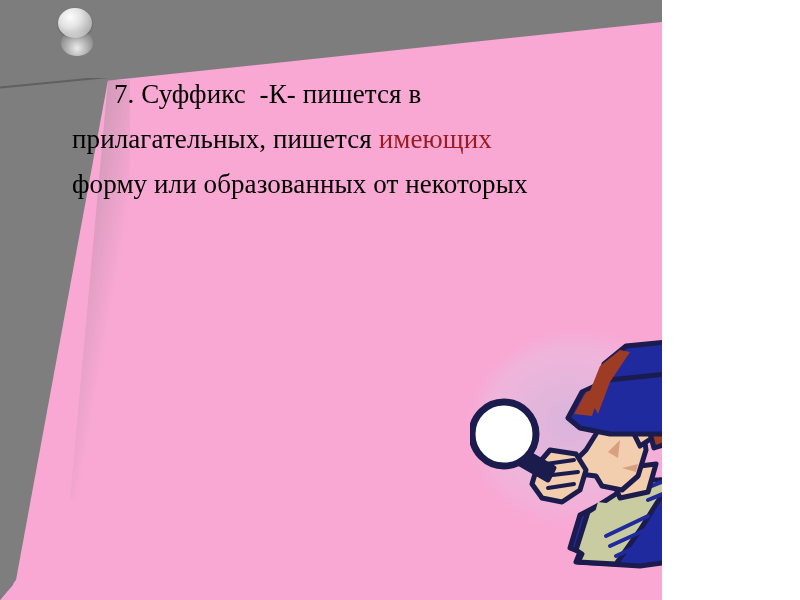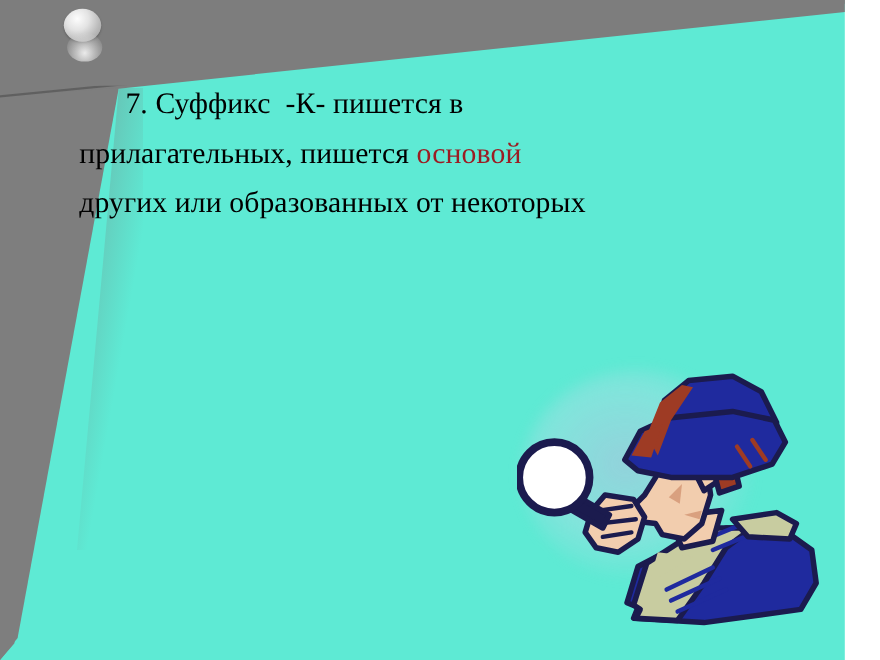--- a/index.html
+++ b/index.html
@@ -2,24 +2,24 @@
 <html><head>
 <meta charset="utf-8">
 <style>
   html, body {
     margin: 0;
     padding: 0;
     background: #ffffff;
   }
   #slide {
     position: relative;
-    width: 768px;
+    width: 662px;
     height: 600px;
     overflow: hidden;
-    background: #5eead4;
+    background: #f9a8d4;
     font-family: "Liberation Serif", "DejaVu Serif", serif;
   }
 
   
   .grey-wedge {
     position: absolute;
     left: 0;
     top: 0;
     width: 800px;
     height: 600px;
@@ -164,22 +164,22 @@
   <div class="grey-hairline"></div>
   <div class="paper-edge"></div>
 
   <div class="sphere-group">
     <div class="sphere-main"></div>
     <div class="sphere-reflection"></div>
   </div>
 
   <div id="text-block">
       <div class="line indent"><span>7. Суффикс  -К- пишется в</span></div>
-      <div class="line"><span>прилагательных, пишется </span><span class="accent" style="color: rgb(155, 29, 36);">основой</span></div>
-      <div class="line"><span>других или образованных от некоторых</span></div>
+      <div class="line"><span>прилагательных, пишется </span><span class="accent" style="color: rgb(155, 29, 36);">имеющих</span></div>
+      <div class="line"><span>форму или образованных от некоторых</span></div>
     </div>
 
   <div id="detective">
     <div class="glow"></div>
     <svg width="300" height="250" viewBox="0 0 300 250">
       <g stroke="#1b1b4e" stroke-width="5" stroke-linejoin="round" stroke-linecap="round">
 
         <path d="M110 185 L100 218 L110 222 L106 232 L170 236 L258 224 L272 200
                  L268 170 L240 150 L190 150 L150 164 Z" fill="#1f2a9e"></path>
 

